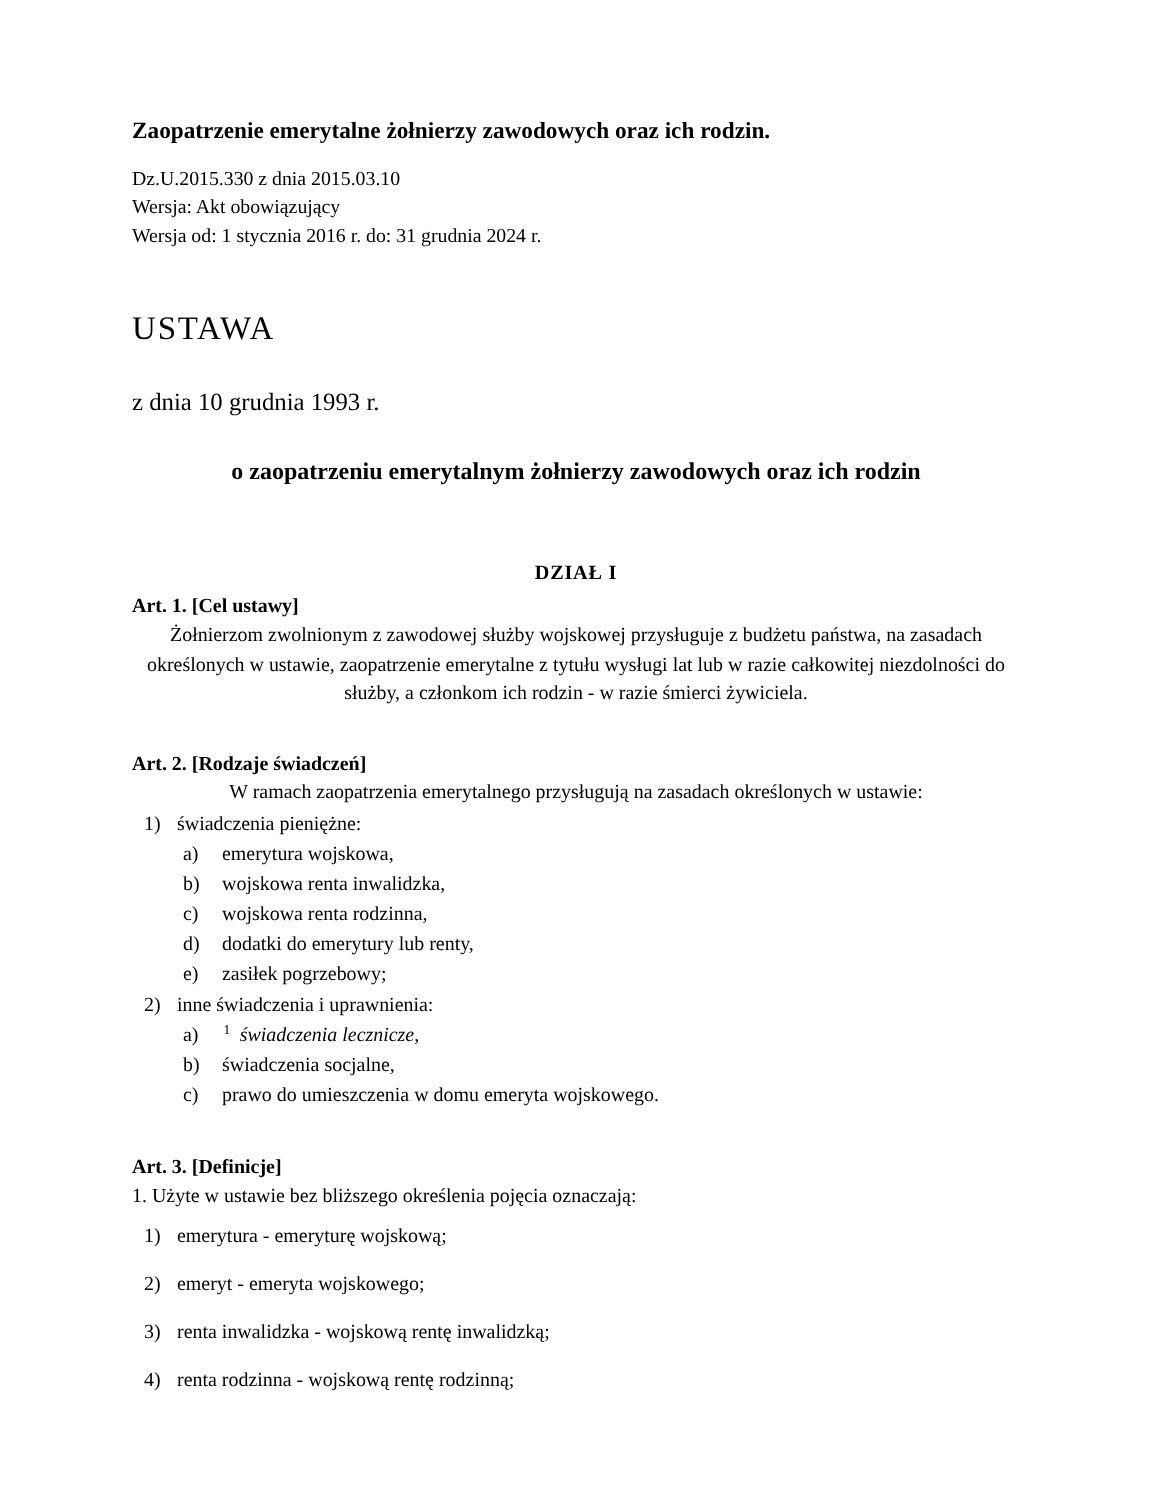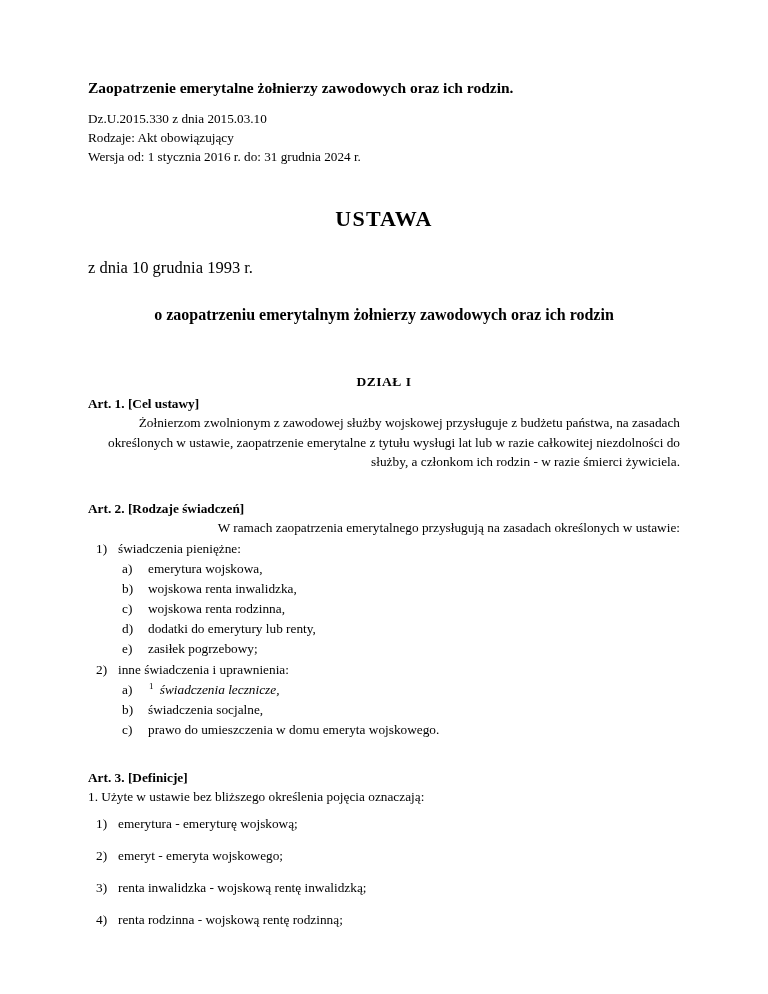--- a/index.html
+++ b/index.html
@@ -30,23 +30,23 @@
   }
   .meta-block {
     font-size: 13.2px;
     line-height: 1.42;
     margin: 0 0 40px 0;
   }
   .meta-line {
     display: block;
   }
   .act-word {
-    text-align: center;
+    text-align: left;
     font-size: 22px;
-    font-weight: bold;
+    font-weight: normal;
     letter-spacing: 1.2px;
     margin: 0 0 26px 0;
   }
   .act-date {
     text-align: left;
     font-size: 16.5px;
     margin: 0 0 28px 0;
   }
   .act-subject {
     text-align: center;
@@ -73,21 +73,21 @@
   }
   .art-head {
     font-size: 13.3px;
     font-weight: bold;
     margin: 0 0 1px 0;
   }
   .art-body {
     font-size: 13.3px;
     line-height: 1.45;
     margin: 0;
-    text-align: right;
+    text-align: center;
   }
   .list-lvl1 {
     margin: 2px 0 0 0;
     padding: 0;
     list-style: none;
   }
   .list-lvl1 > li {
     font-size: 13.3px;
     line-height: 1.5;
     padding-left: 30px;
@@ -135,21 +135,21 @@
 </style>
 </head>
 <body>
 
 <div class="page">
 
   <h1 class="doc-title">Zaopatrzenie emerytalne żołnierzy zawodowych oraz ich rodzin.</h1>
 
   <div class="meta-block">
     <span class="meta-line">Dz.U.2015.330 z dnia 2015.03.10</span>
-    <span class="meta-line">Rodzaje: Akt obowiązujący</span>
+    <span class="meta-line">Wersja: Akt obowiązujący</span>
     <span class="meta-line">Wersja od: 1 stycznia 2016 r.  do: 31 grudnia 2024 r.</span>
   </div>
 
   <div class="act-word">USTAWA</div>
   <div class="act-date">z dnia 10 grudnia 1993 r.</div>
   <div class="act-subject">o zaopatrzeniu emerytalnym żołnierzy zawodowych oraz ich rodzin</div>
 
   <div class="division">DZIAŁ  I</div>
 
   <div class="article">

